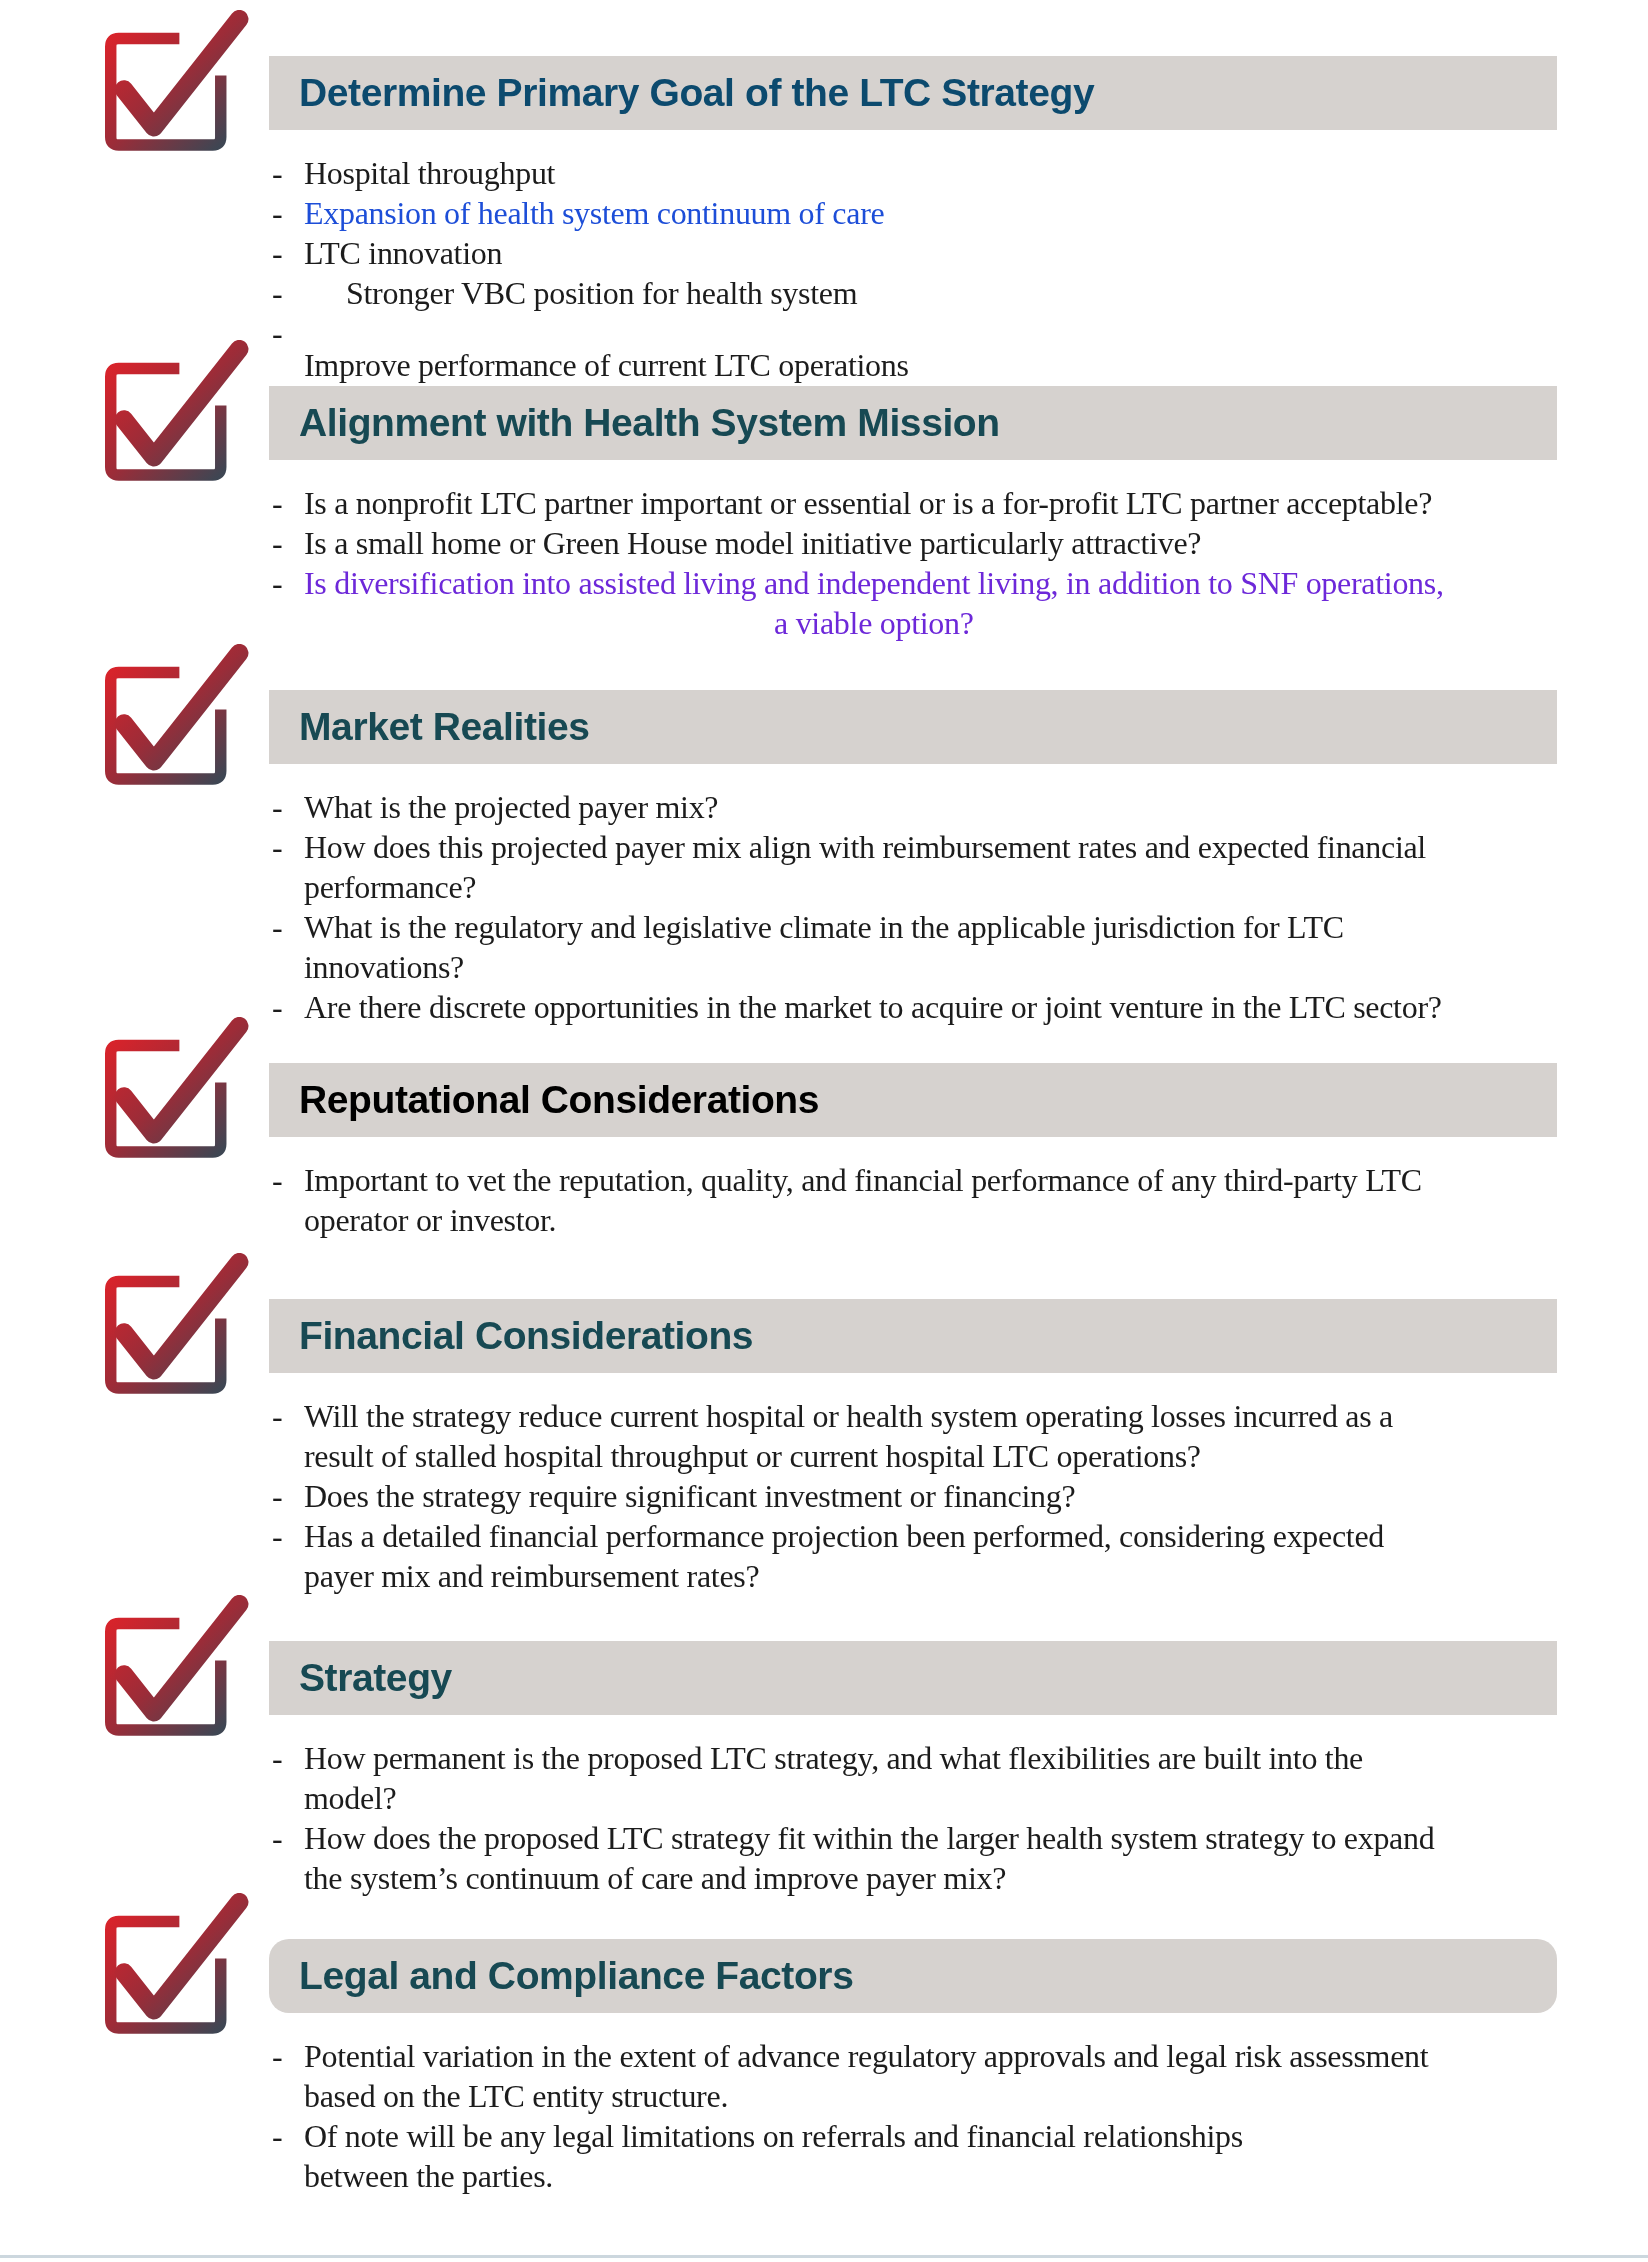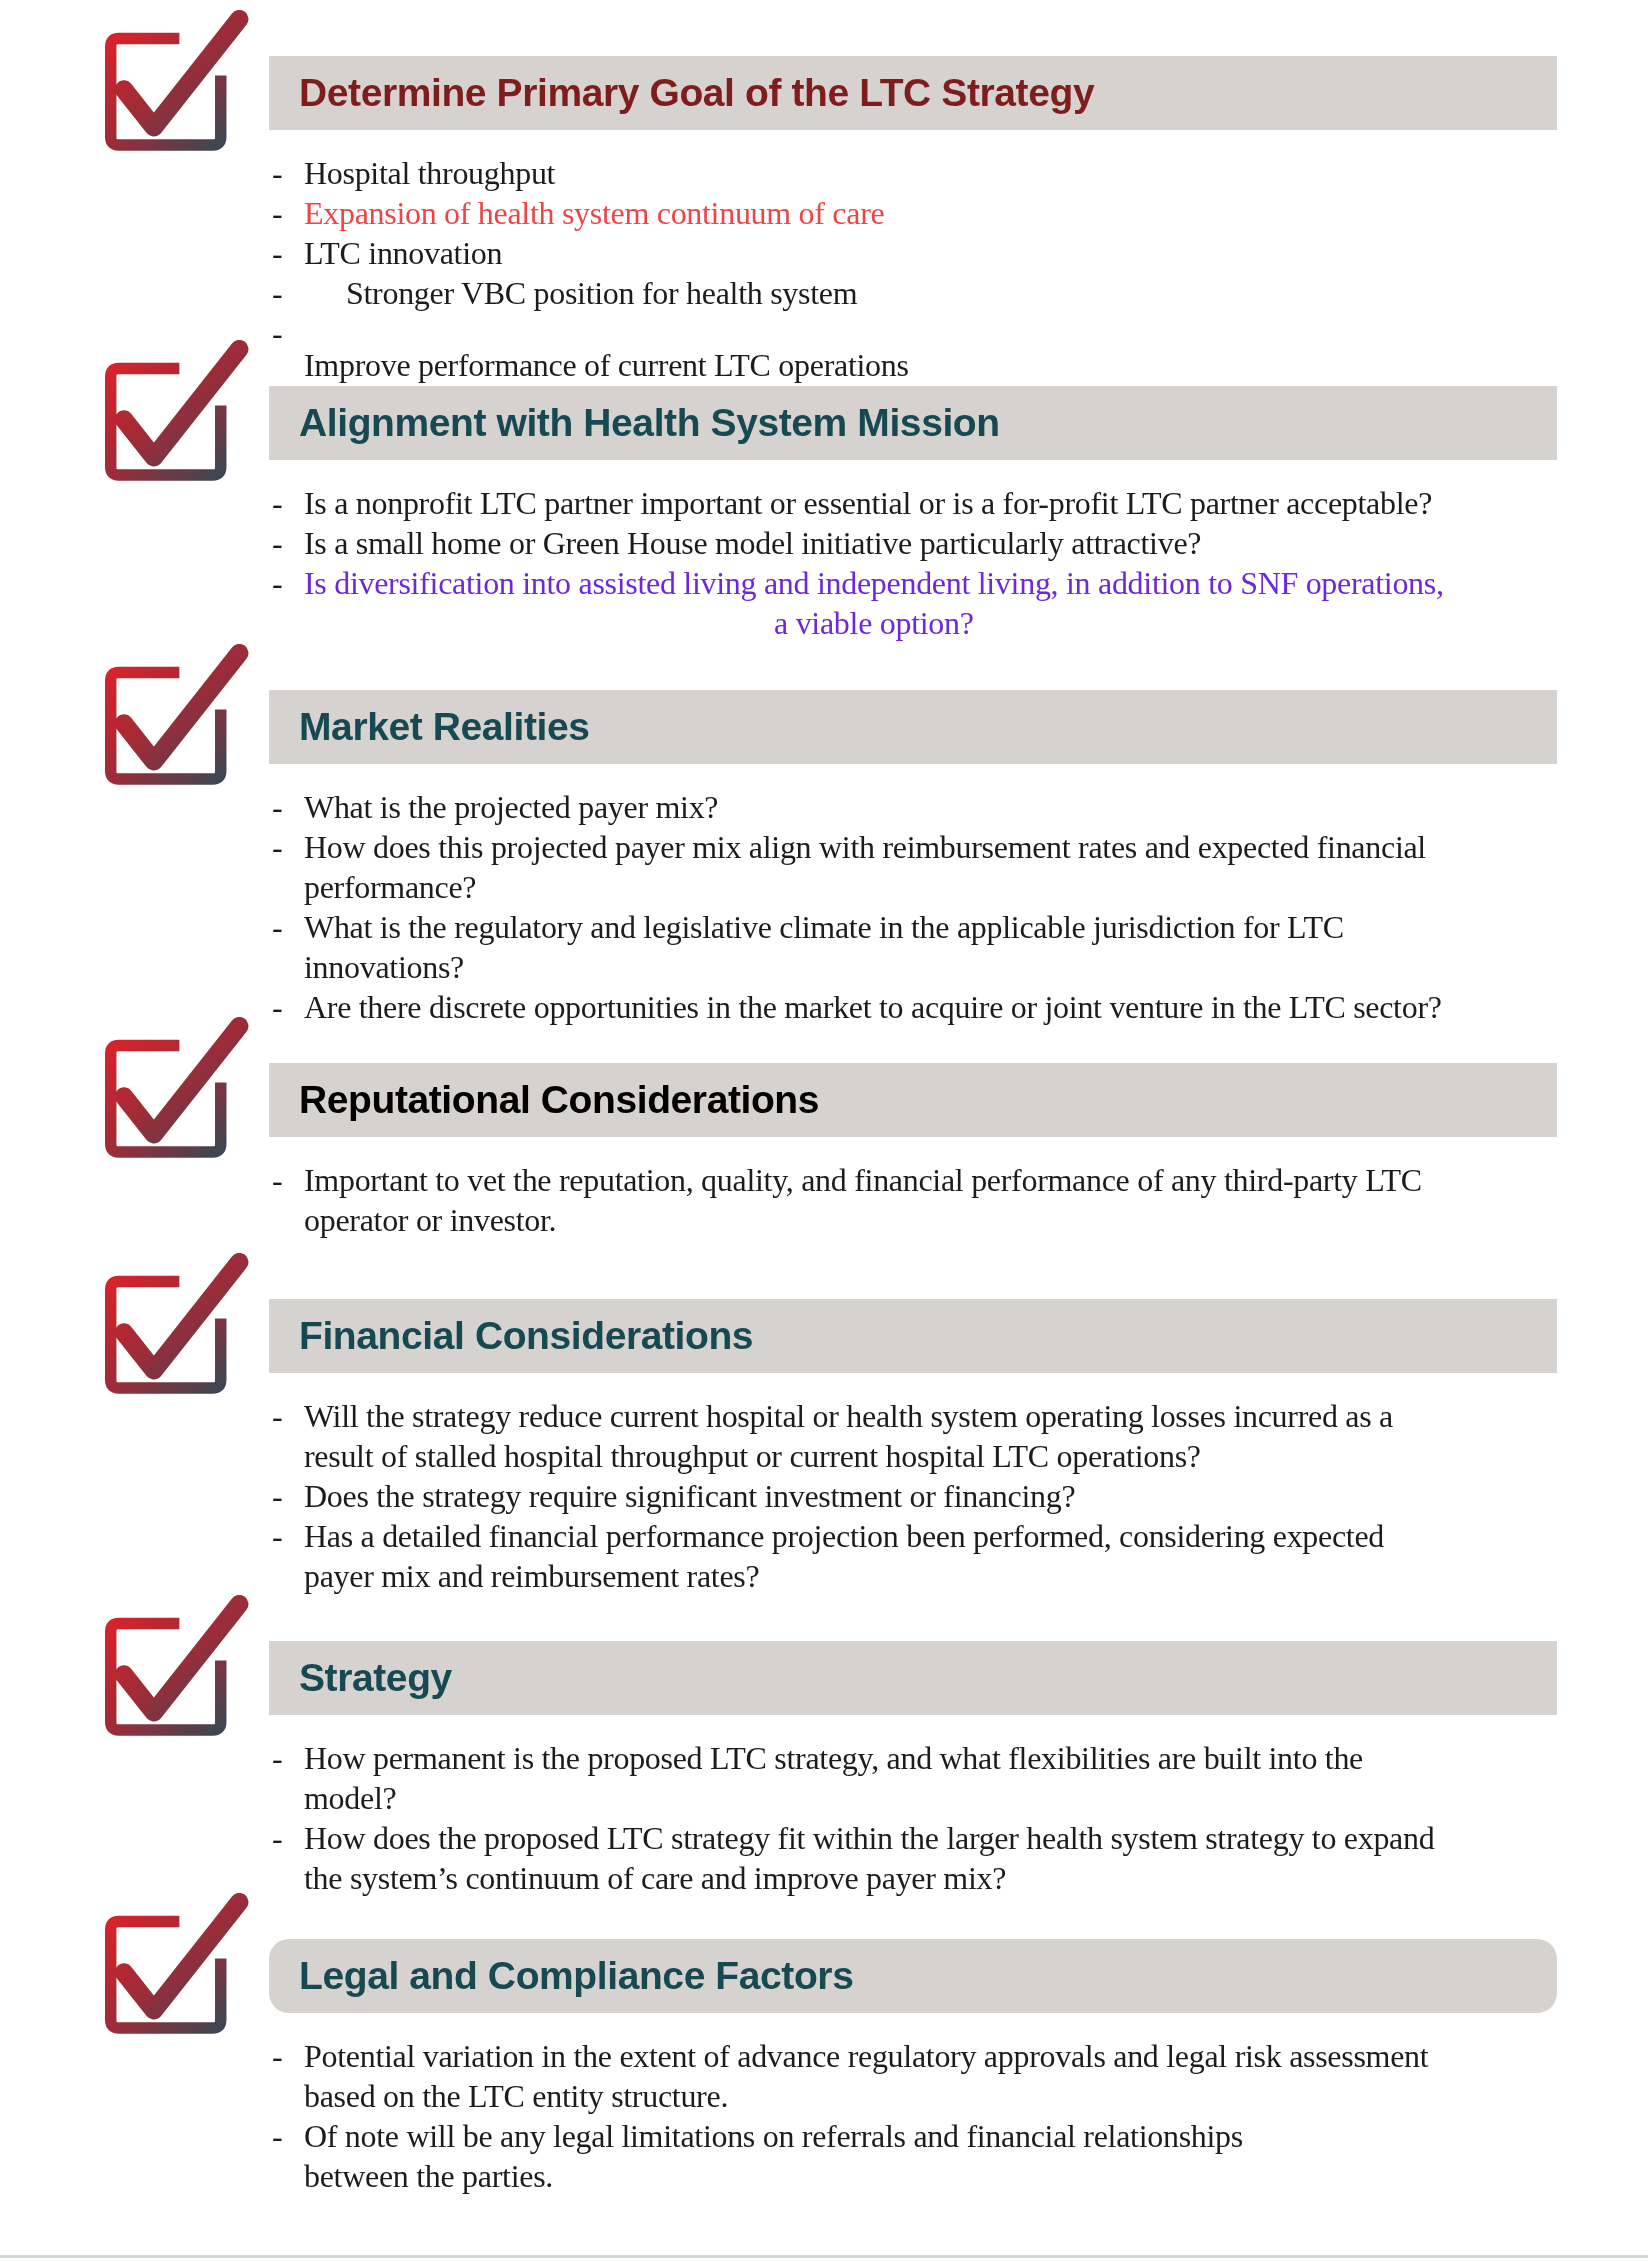--- a/index.html
+++ b/index.html
@@ -87,30 +87,30 @@
         <linearGradient id="cbg" x1="0" y1="0" x2="1" y2="1">
           <stop offset="0" stop-color="#d7232b"></stop>
           <stop offset="0.5" stop-color="#9c2c38"></stop>
           <stop offset="1" stop-color="#3e4653"></stop>
         </linearGradient>
       </defs>
       <path d="M 97 32 L 28 32 Q 19 32 19 41 L 19 144 Q 19 153 28 153 L 135 153 Q 144 153 144 144 L 144 74" fill="none" stroke="url(#cbg)" stroke-width="13" stroke-linecap="butt"></path>
       <path d="M 34 90 L 68 133 L 165 10" fill="none" stroke="url(#cbg)" stroke-width="21" stroke-linecap="round" stroke-linejoin="round"></path>
     </svg>
     <div class="header-bar" style="background: rgb(214, 210, 207);">
-      <span class="header-title" style="color: #7f1d1d;">Determine Primary Goal of the LTC Strategy</span>
+      <span class="header-title" style="color: #0c4a6e;">Determine Primary Goal of the LTC Strategy</span>
     </div>
     <div class="bullet-list">
         <div class="bullet">
           <span class="dash">-</span>
           <span class="btext" style="color: rgb(28, 28, 28);">Hospital throughput</span>
         </div>
         <div class="bullet">
           <span class="dash">-</span>
-          <span class="btext" style="color: #ef4444;">Expansion of health system continuum of care</span>
+          <span class="btext" style="color: #1d4ed8;">Expansion of health system continuum of care</span>
         </div>
         <div class="bullet">
           <span class="dash">-</span>
           <span class="btext" style="color: rgb(28, 28, 28);">LTC innovation</span>
         </div>
         <div class="bullet">
           <span class="dash">-</span>
           <span class="btext" style="color: rgb(28, 28, 28); margin-left: 42px;">Stronger VBC position for health system</span>
         </div>
         <div class="bullet">

